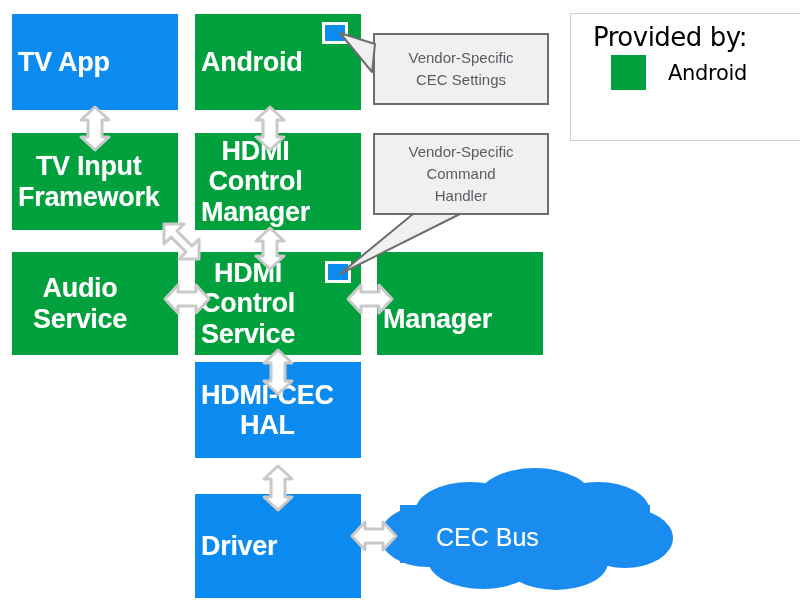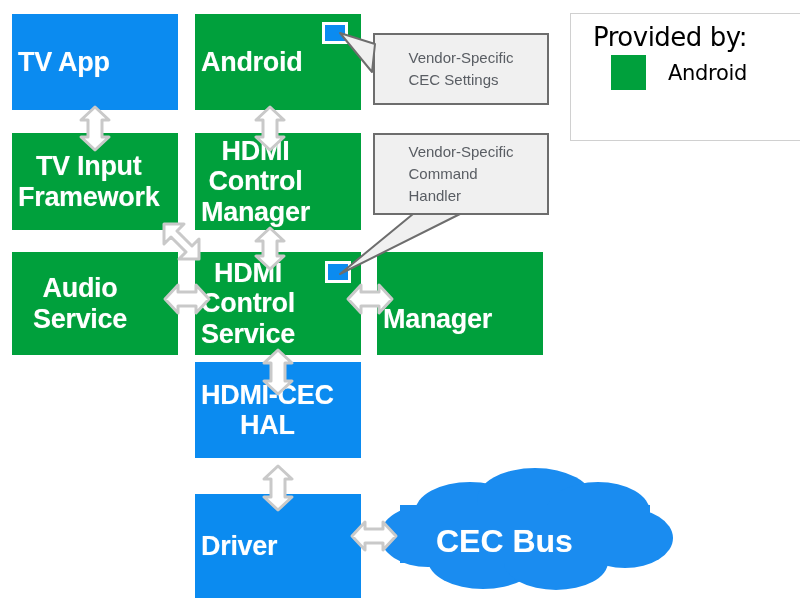--- a/index.html
+++ b/index.html
@@ -46,21 +46,21 @@
 
   
   .callout {
     position: absolute;
     box-sizing: border-box;
     background: #f0f0f0;
     border: 2px solid #6d6d6d;
     color: #595d63;
     font-size: 15px;
     line-height: 1.45;
-    text-align: left;
+    text-align: center;
     display: flex;
     align-items: center;
     justify-content: center;
     z-index: 6;
   }
   .callout .ctext { padding: 0 10px; }
 
   
   #legend {
     position: absolute;
@@ -119,22 +119,22 @@
   .tail-shape {
     fill: #f0f0f0;
     stroke: #6d6d6d;
     stroke-width: 2;
     stroke-linejoin: round;
   }
   .cloud-shape { fill: #1a8cf0; }
   #cloud-label {
     position: absolute;
     color: #ffffff;
-    font-weight: 700;
-    font-size: 32px;
+    font-weight: 400;
+    font-size: 25px;
     z-index: 3;
     text-shadow: 0 0 1px rgba(255,255,255,0.3);
   }
 </style>
 </head>
 <body>
 
 <div id="stage">
 
   <svg class="overlay cloudlayer" viewBox="0 0 800 603">

